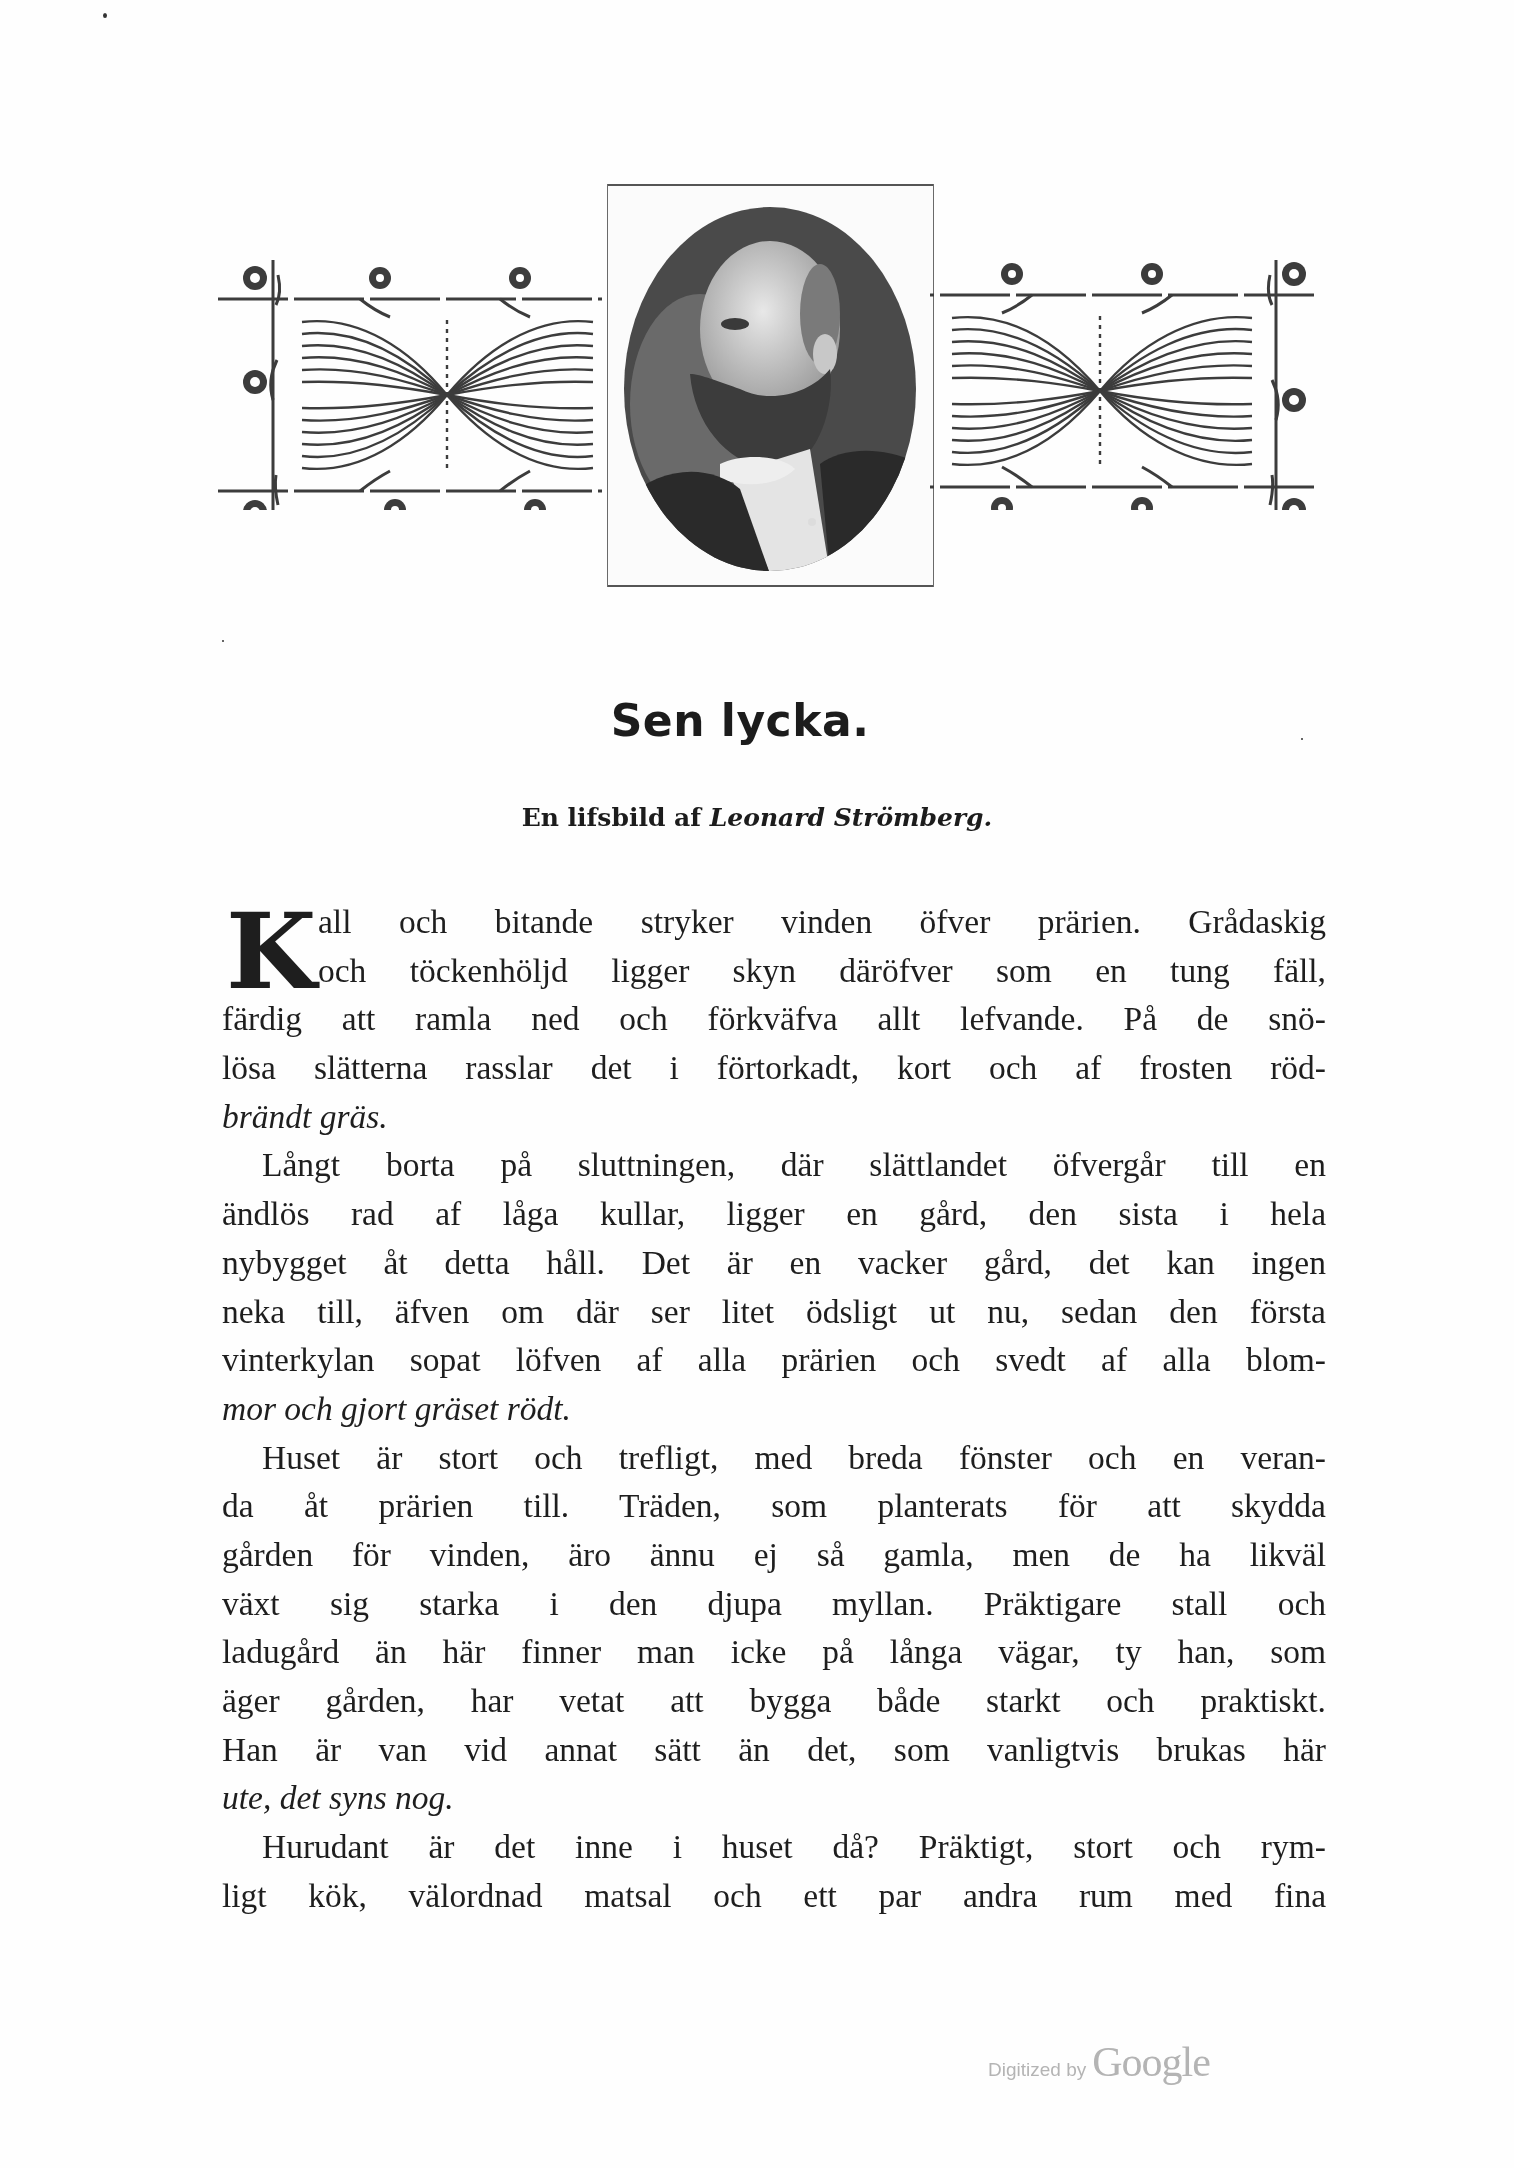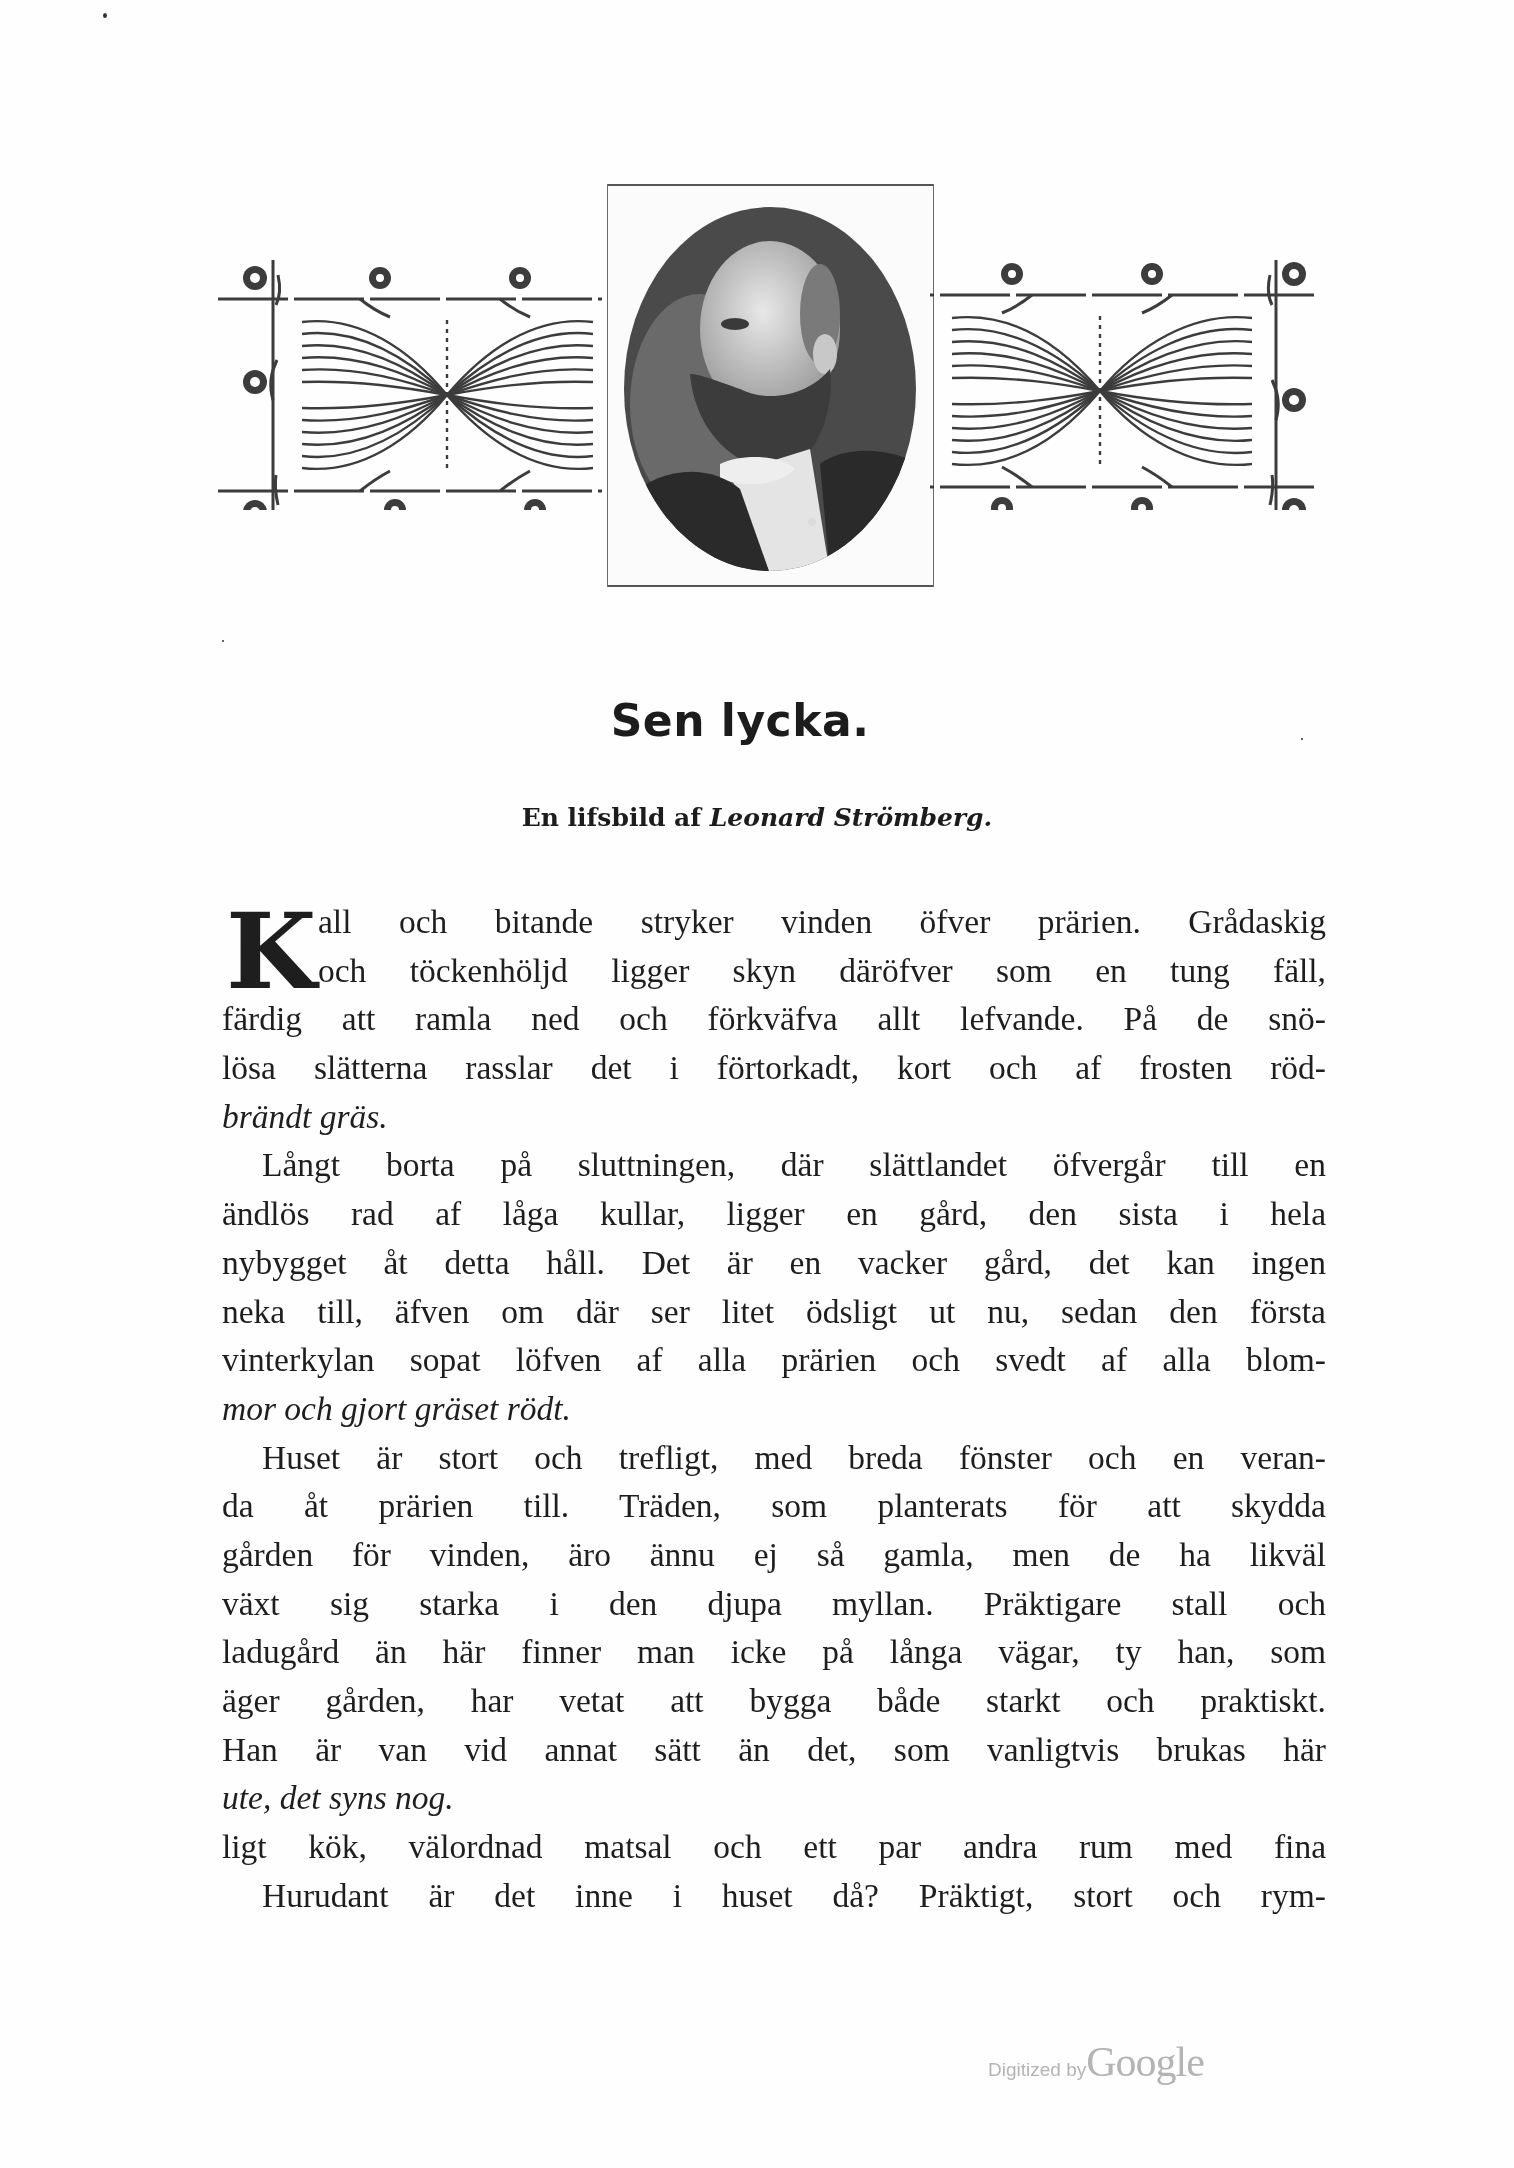--- a/index.html
+++ b/index.html
@@ -51,21 +51,21 @@
     .line.indent { padding-left: 40px; }
     .line.dropcap-indent { padding-left: 96px; }
     .dropcap {
       position: absolute; left: 4px; top: 12px;
       font-family: "DejaVu Serif", serif; font-weight: bold; font-size: 104px; line-height: 84px;
       color: #1e1e1e;
     }
 
     
     .watermark {
-      position: absolute; left: 988px; top: 2038px; display: flex; align-items: baseline; gap: 0;
+      position: absolute; left: 988px; top: 2038px; display: flex; align-items: baseline; gap: 6px;
       color: #b4b4b4;
     }
     .watermark .small { font-family: "Liberation Sans", sans-serif; font-size: 19px; }
     .watermark .brand { font-family: "Liberation Serif", serif; font-size: 42px; letter-spacing: -1px; }
   </style>
 </head>
 <body>
 
 <div class="page">
 
@@ -263,22 +263,22 @@
       <span class="line">da åt prärien till.  Träden, som planterats för att skydda</span>
       <span class="line">gården för vinden, äro ännu ej så gamla, men de ha likväl</span>
       <span class="line">växt sig starka i den djupa myllan.  Präktigare stall och</span>
       <span class="line">ladugård än här finner man icke på långa vägar, ty han, som</span>
       <span class="line">äger gården, har vetat att bygga både starkt och praktiskt.</span>
       <span class="line">Han är van vid annat sätt än det, som vanligtvis brukas här</span>
       <span class="line last">ute, det syns nog.</span>
     </div>
 
     <div>
+      <span class="line indent">Hurudant är det inne i huset då?  Präktigt, stort och rym-</span>
       <span class="line">ligt kök, välordnad matsal och ett par andra rum med fina</span>
-      <span class="line indent">Hurudant är det inne i huset då?  Präktigt, stort och rym-</span>
     </div>
   </div>
 
   <div class="watermark">
     <span class="small">Digitized by</span>
     <span class="brand">Google</span>
   </div>
 </div>
 
 </body></html>

